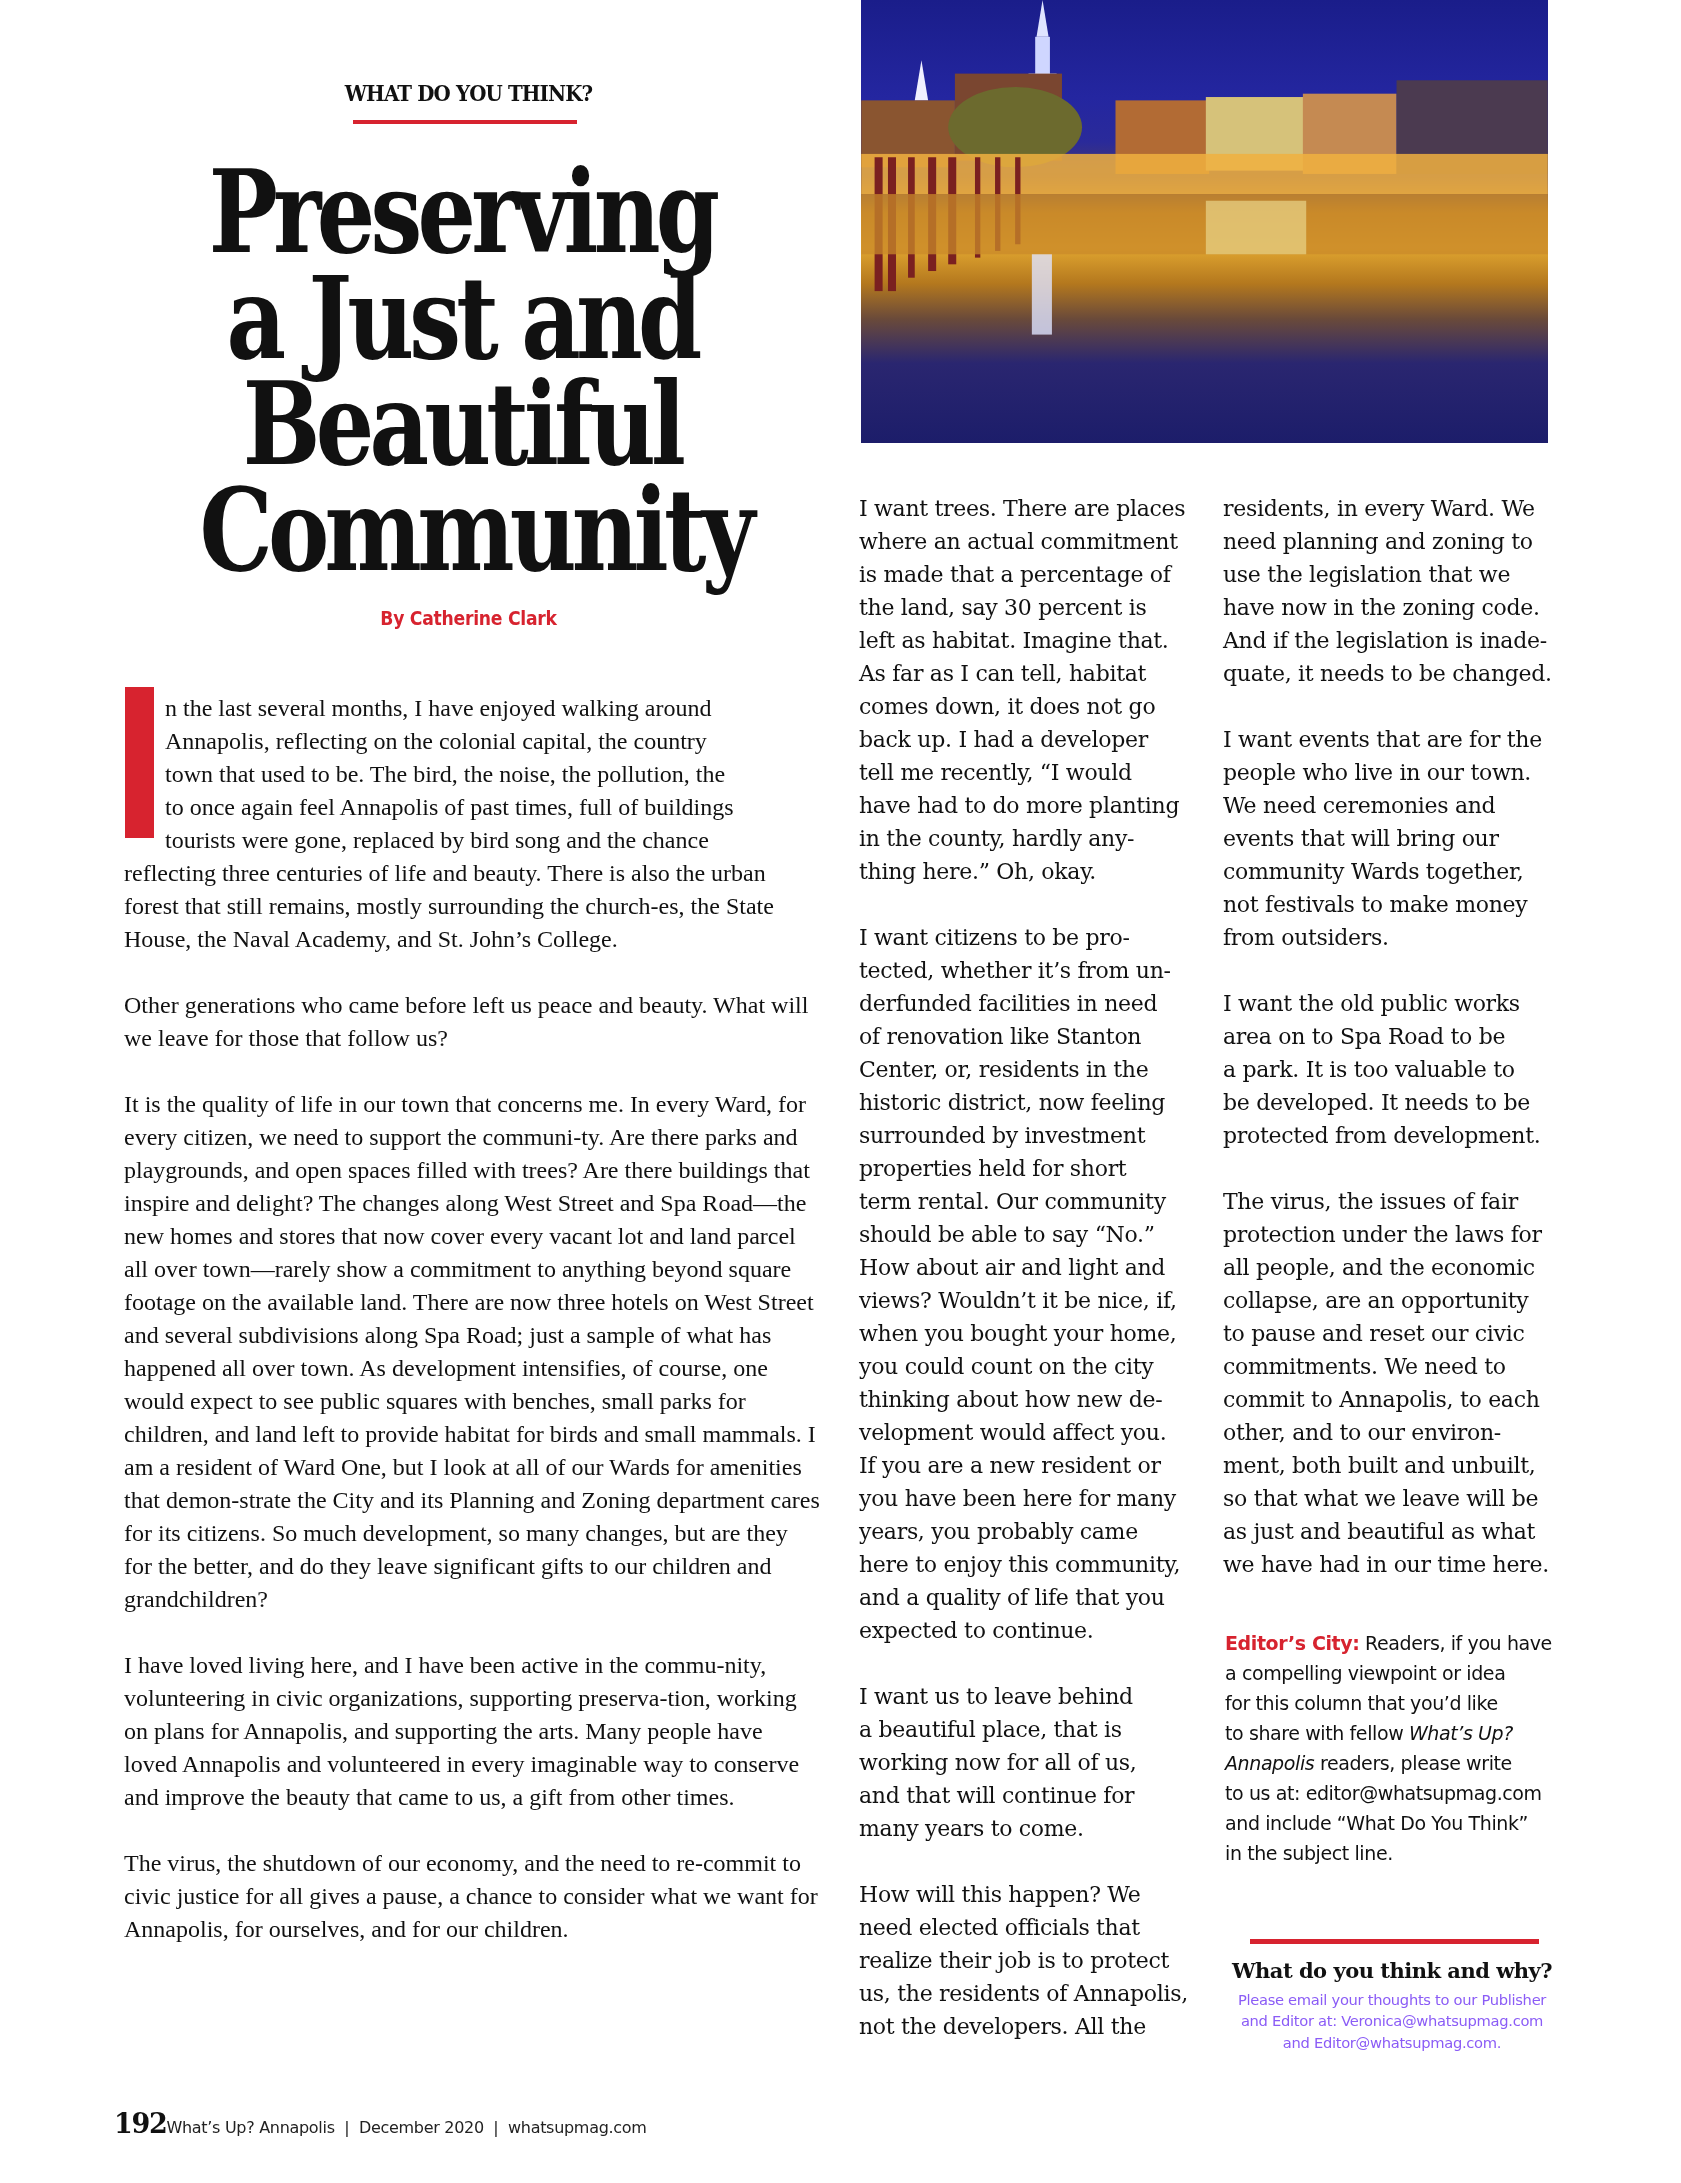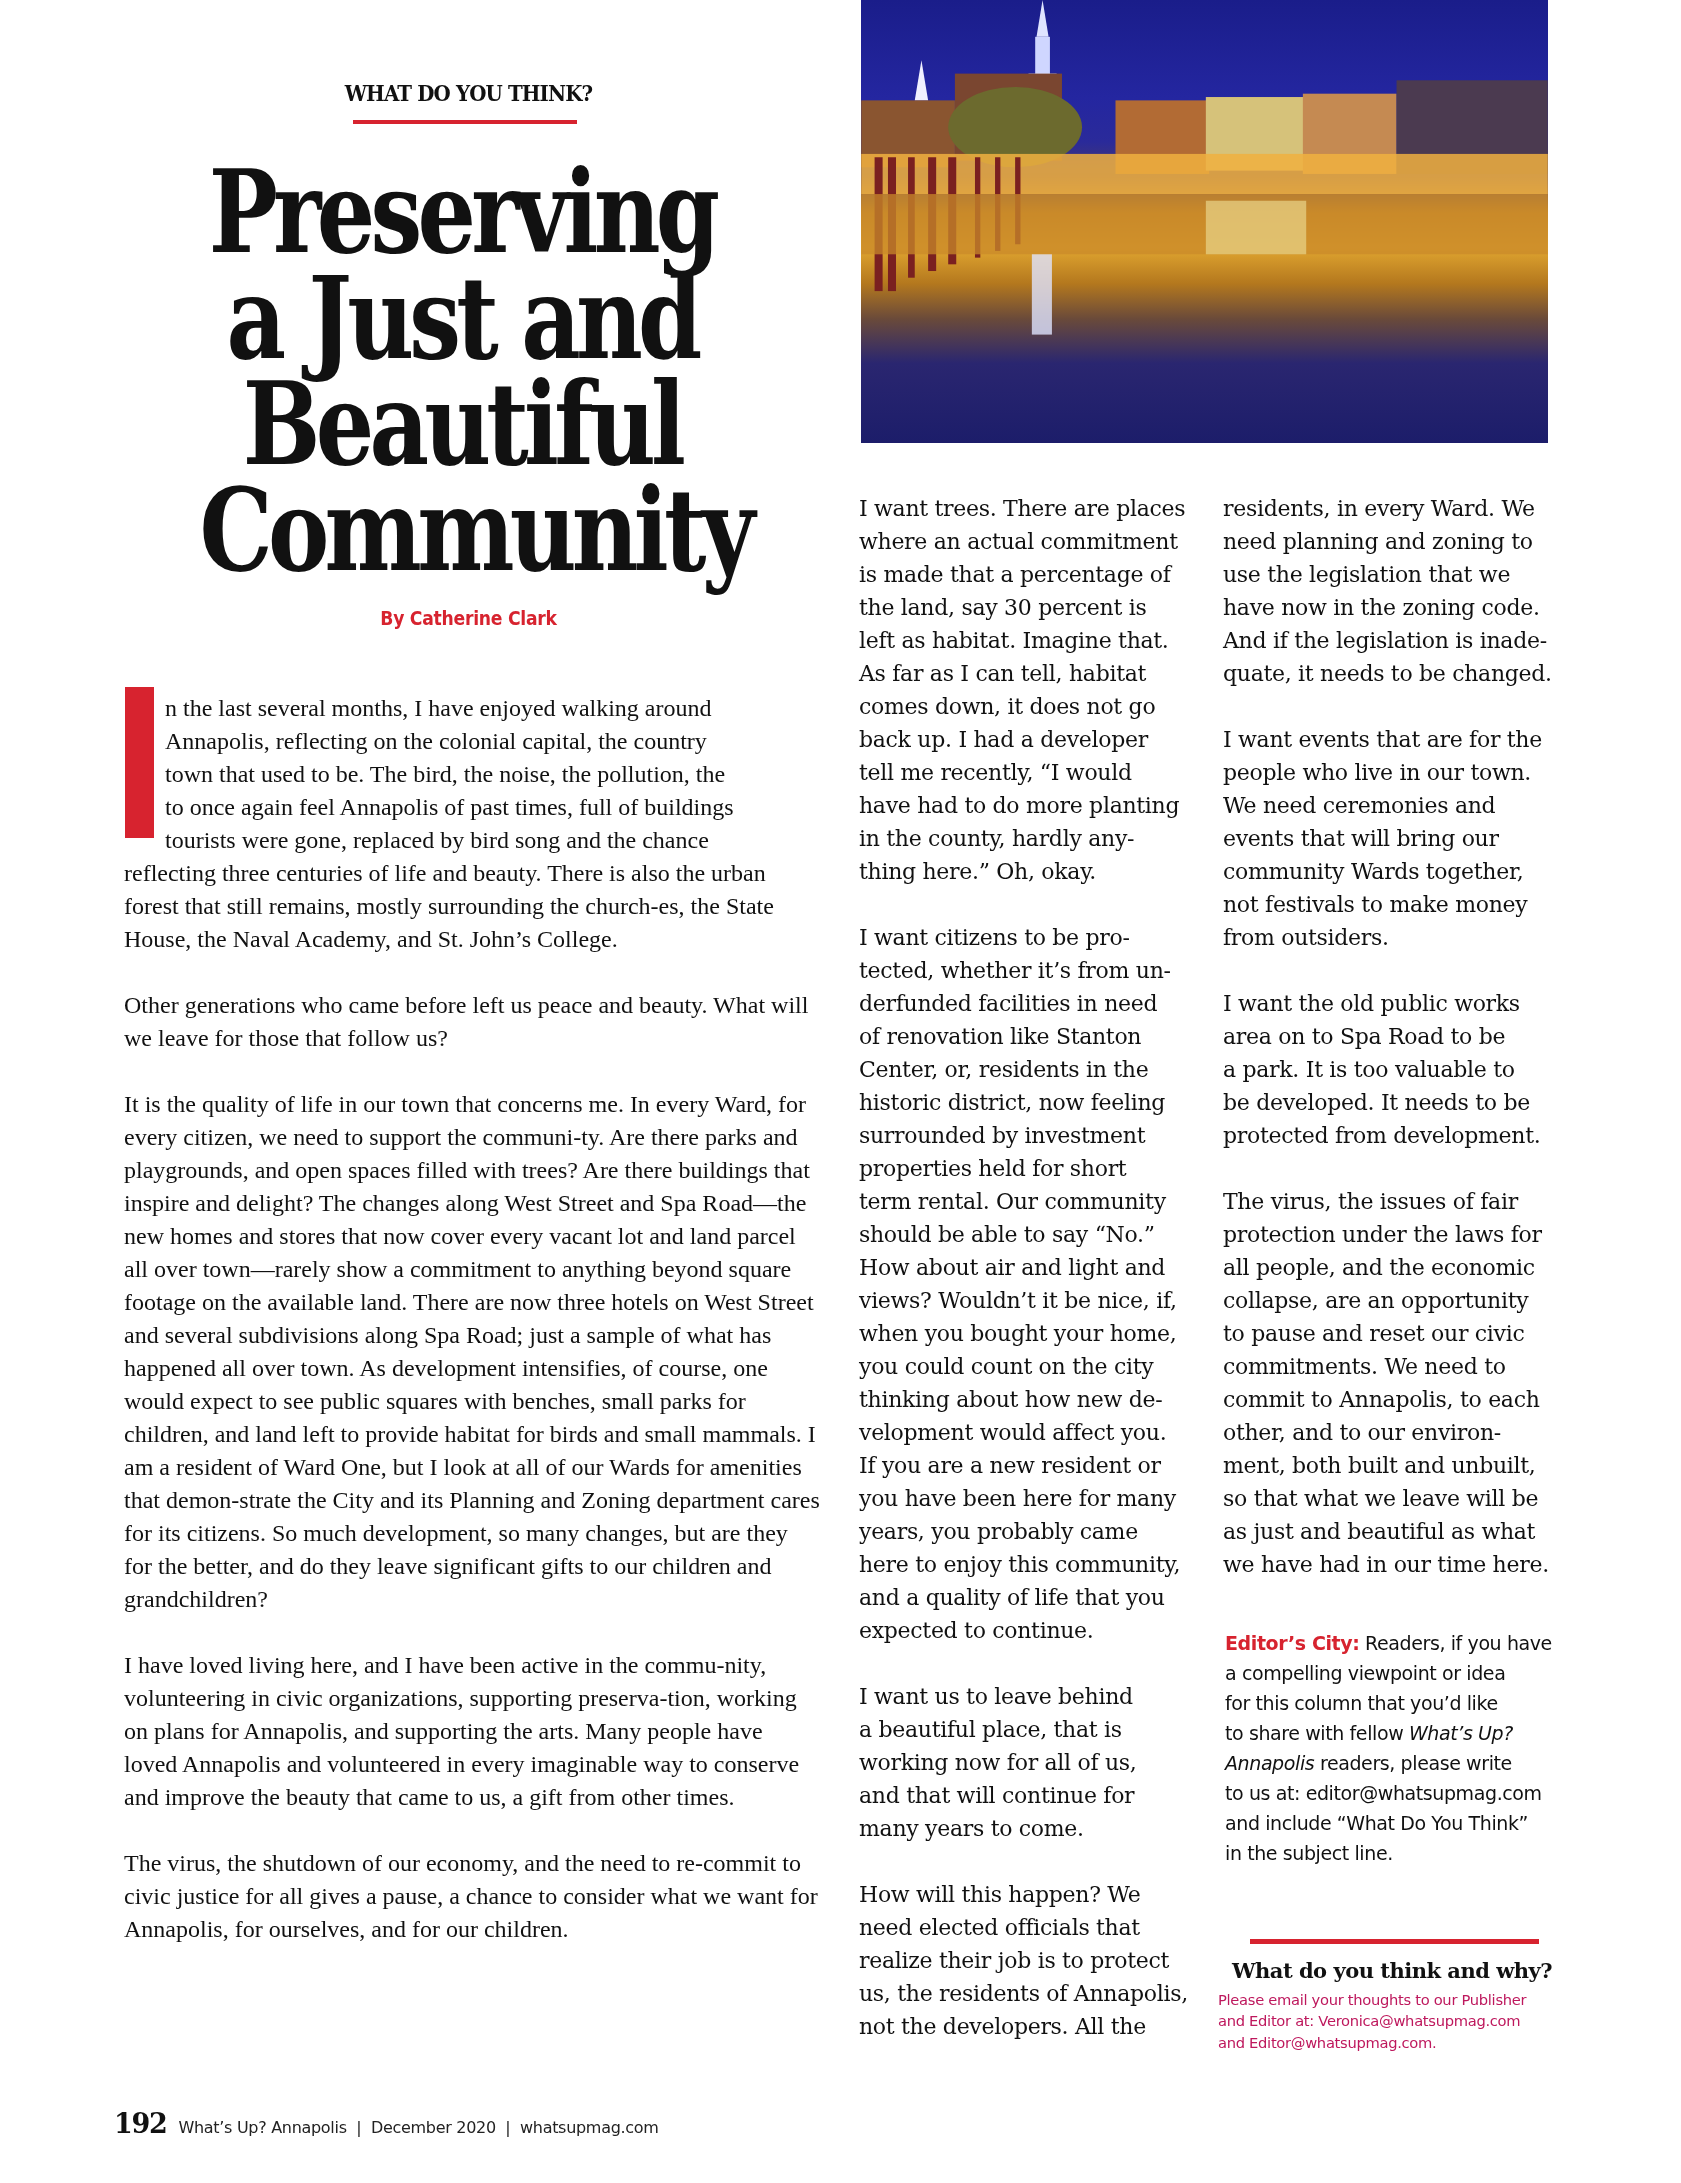--- a/index.html
+++ b/index.html
@@ -38,25 +38,25 @@
 
   .note { left: 1225px; width: 328px; top: 1628px;
     font-family: "DejaVu Sans", sans-serif; font-size: 19px; line-height: 30px; color: #111; white-space: pre-line;
     letter-spacing: -0.4px; }
   .note .note-label { color: #d7232f; font-weight: bold; }
   .note i { font-style: italic; }
 
   .cta-rule { left: 1250px; top: 1939px; width: 289px; height: 4.7px; background: #d7232f; }
   .cta-title { left: 1218px; width: 348px; top: 1958px; text-align: center;
     font-family: "DejaVu Serif", serif; font-weight: bold; font-size: 21px; letter-spacing: -0.5px; }
-  .cta-body { left: 1218px; width: 348px; top: 1989px; text-align: left;
-    font-family: "DejaVu Sans", sans-serif; font-size: 14.7px; line-height: 21.4px; color: #be185d; white-space: pre-line;
+  .cta-body { left: 1218px; width: 348px; top: 1989px; text-align: center;
+    font-family: "DejaVu Sans", sans-serif; font-size: 14.7px; line-height: 21.4px; color: #8b5cf6; white-space: pre-line;
     letter-spacing: -0.3px; }
 
-  .footer { left: 114px; top: 2108px; display: flex; align-items: baseline; gap: 12px; }
+  .footer { left: 114px; top: 2108px; display: flex; align-items: baseline; }
   .page-num { font-family: "DejaVu Serif", serif; font-weight: bold; font-size: 27px; letter-spacing: -1.3px; }
   .footer-meta { font-family: "DejaVu Sans", sans-serif; font-size: 16px; color: #222; letter-spacing: -0.3px; }
 </style>
 </head>
 <body>
 
 <div class="abs kicker">WHAT DO YOU THINK?</div>
 <div class="abs kicker-rule"></div>
 
 <h1 class="abs headline">

